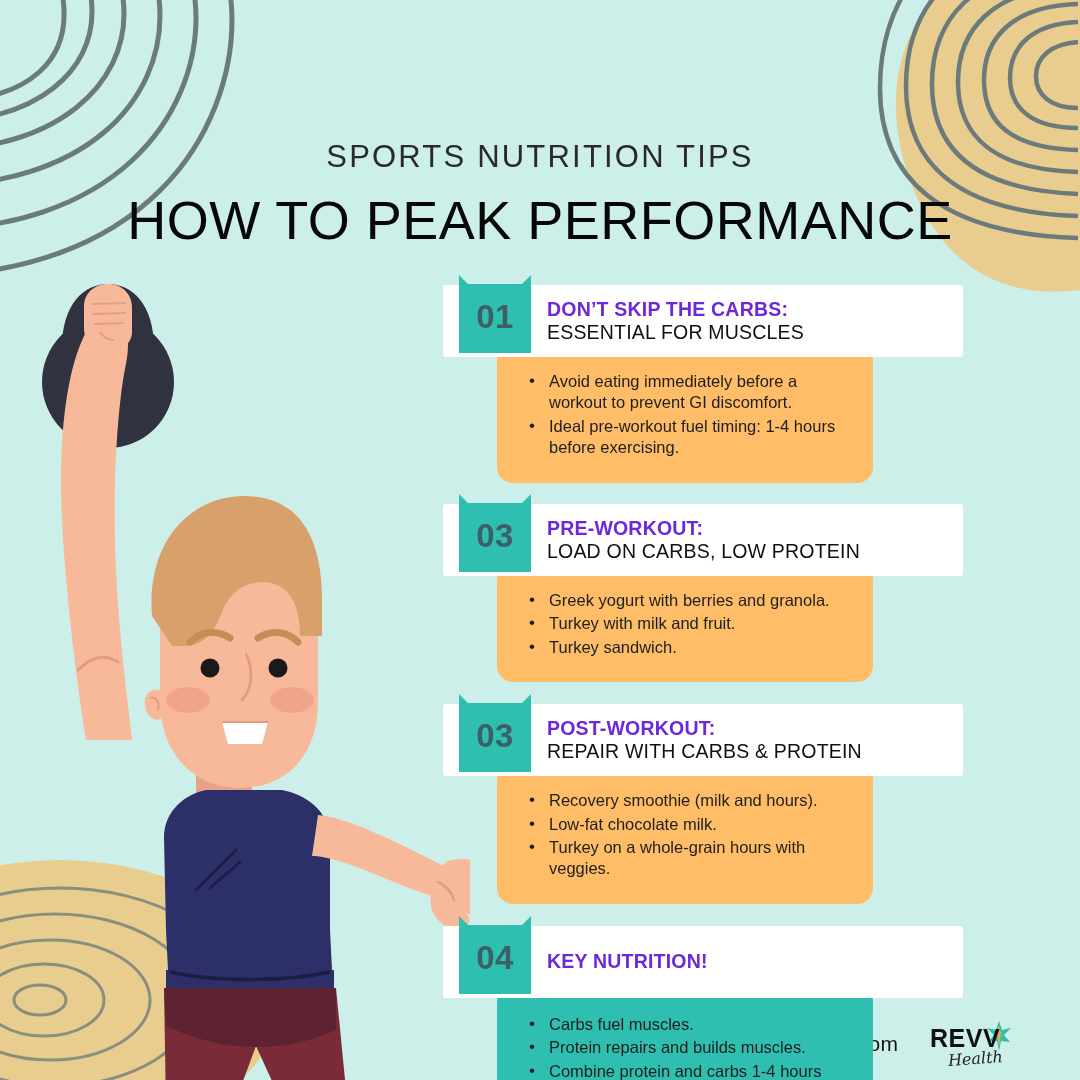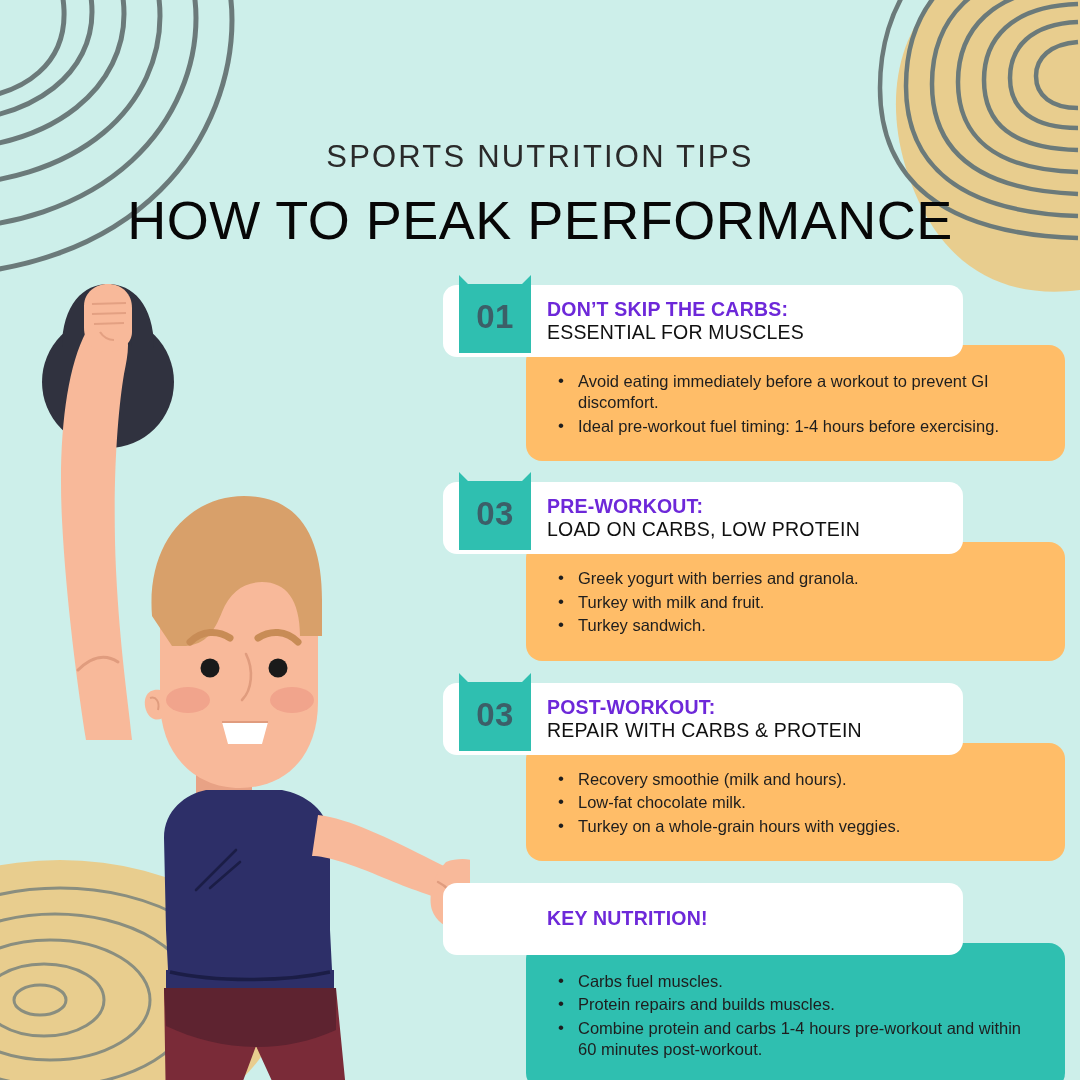--- a/index.html
+++ b/index.html
@@ -33,21 +33,21 @@
   
   .hero { position:absolute; left:0px; top:270px; width:470px; height:820px; }
 
   
   .cards { position:absolute; left:443px; top:285px; width:520px; }
   .card { position:relative; }
 
   .card-head {
     position:relative;
     background:#ffffff;
-    border-radius:14px;
+    border-radius:3px;
     height:72px;
     display:flex;
     align-items:center;
     z-index:3;
     box-shadow:0 0 0 0 rgba(0,0,0,0);
   }
   .badge-wrap {
     position:absolute; left:16px; top:-10px; width:72px; height:78px; z-index:4;
   }
   .badge-flag {
@@ -61,23 +61,23 @@
   }
   .head-text {
     margin-left:104px; padding-right:14px;
     line-height:1.18;
   }
   .head-l1 { font-size:19.5px; font-weight:700; color:#6d28d9; letter-spacing:0.2px; }
   .head-l2 { font-size:19.5px; font-weight:400; color:#101010; letter-spacing:0.2px; }
 
   .card-body {
     position:relative;
-    margin-left:83px;
+    margin-left:54px;
     margin-top:-12px;
-    width:539px;
+    width:376px;
     border-radius:16px;
     padding:26px 22px 22px 30px;
     z-index:2;
   }
   .card-body.orange { background:#FFBD68; }
   .card-body.teal   { background:#2FBFB0; }
 
   .card-body ul { list-style:none; }
   .card-body li {
     position:relative;
@@ -347,20 +347,26 @@
         <ul>
           <li>Recovery smoothie (milk and hours).</li>
           <li>Low-fat chocolate milk.</li>
           <li>Turkey on a whole-grain hours with veggies.</li>
         </ul>
       </div>
     </div>
 
     <div class="card c4">
       <div class="card-head">
+        <div class="badge-wrap">
+          <svg class="badge-flag" viewBox="0 0 72 78" width="72" height="78" aria-hidden="true">
+            <path d="M0 0 L9 9 L63 9 L72 0 L72 78 L0 78 Z" fill="#2FBFB0"></path>
+          </svg>
+          <div class="badge-num">04</div>
+        </div>
         <div class="head-text">
           <div class="head-l1">KEY NUTRITION!</div>
         </div>
       </div>
       <div class="card-body teal">
         <ul>
           <li>Carbs fuel muscles.</li>
           <li>Protein repairs and builds muscles.</li>
           <li>Combine protein and carbs 1-4 hours pre-workout and within 60 minutes post-workout.</li>
 

